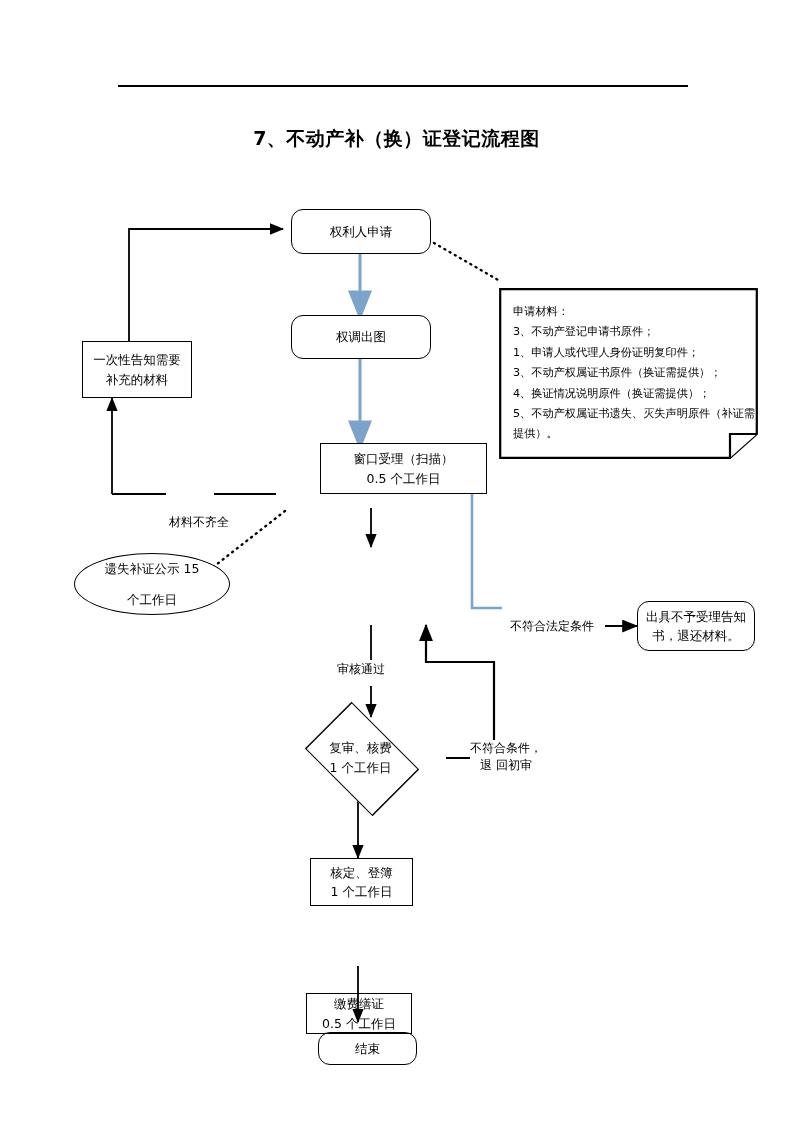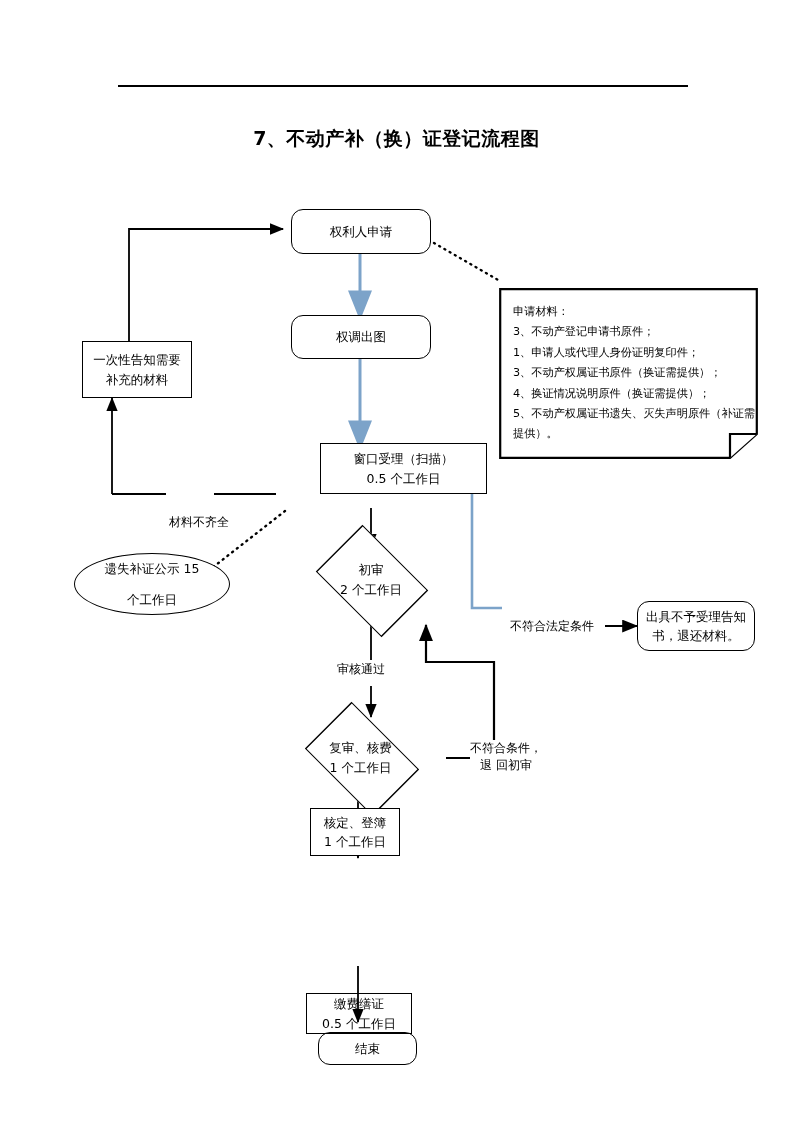--- a/index.html
+++ b/index.html
@@ -212,42 +212,35 @@
   <div class="node rect" style="left:276px; top:443px; width:167px; height:51px;margin-left:44px;">
     <span class="ln">窗口受理（扫描）</span>
     <span class="ln">0.5 个工作日</span>
   </div>
 
   <div class="node ellipse" style="left:74px; top:553px; width:156px; height:62px;gap:12px;">
     <span class="ln">遗失补证公示 15</span>
     <span class="ln">个工作日</span>
   </div>
 
-  <div class="diamond-wrap" style="left:288px; top:535px; width:166px; height:90px;">
-    <div class="diamond-shape" style="width:64px; height:64px; margin-left:-32px; margin-top:-32px; transform:rotate(45deg) scale(1.41,1.0);"></div>
-    <div class="diamond-label">
-      <span class="ln">初审</span>
-      <span class="ln">2 个工作日</span>
-    </div>
-  </div>
 
   <div class="node round" style="left:637px; top:601px; width:118px; height:50px;">
     <span class="ln">出具不予受理告知</span>
     <span class="ln">书，退还材料。</span>
   </div>
 
   <div class="diamond-wrap" style="left:275px; top:713px; width:171px; height:90px;">
     <div class="diamond-shape" style="width:64px; height:64px; margin-left:-32px; margin-top:-32px; transform:rotate(45deg) scale(1.45,1.0);"></div>
     <div class="diamond-label">
       <span class="ln">复审、核费</span>
       <span class="ln">1 个工作日</span>
     </div>
   </div>
 
-  <div class="node rect" style="left:310px; top:808px; width:90px; height:48px; overflow:hidden;">
+  <div class="node rect" style="left:310px; top:858px; width:103px; height:48px; overflow:hidden;">
     <span class="ln">核定、登簿</span>
     <span class="ln">1 个工作日</span>
   </div>
 
   <div class="node rect" style="left:306px; top:993px; width:106px; height:41px; overflow:hidden; background:transparent;">
     <span class="ln">缴费缮证</span>
     <span class="ln">0.5 个工作日</span>
   </div>
 
   <div class="node round" style="left:318px; top:1032px; width:99px; height:33px; background:transparent;">

